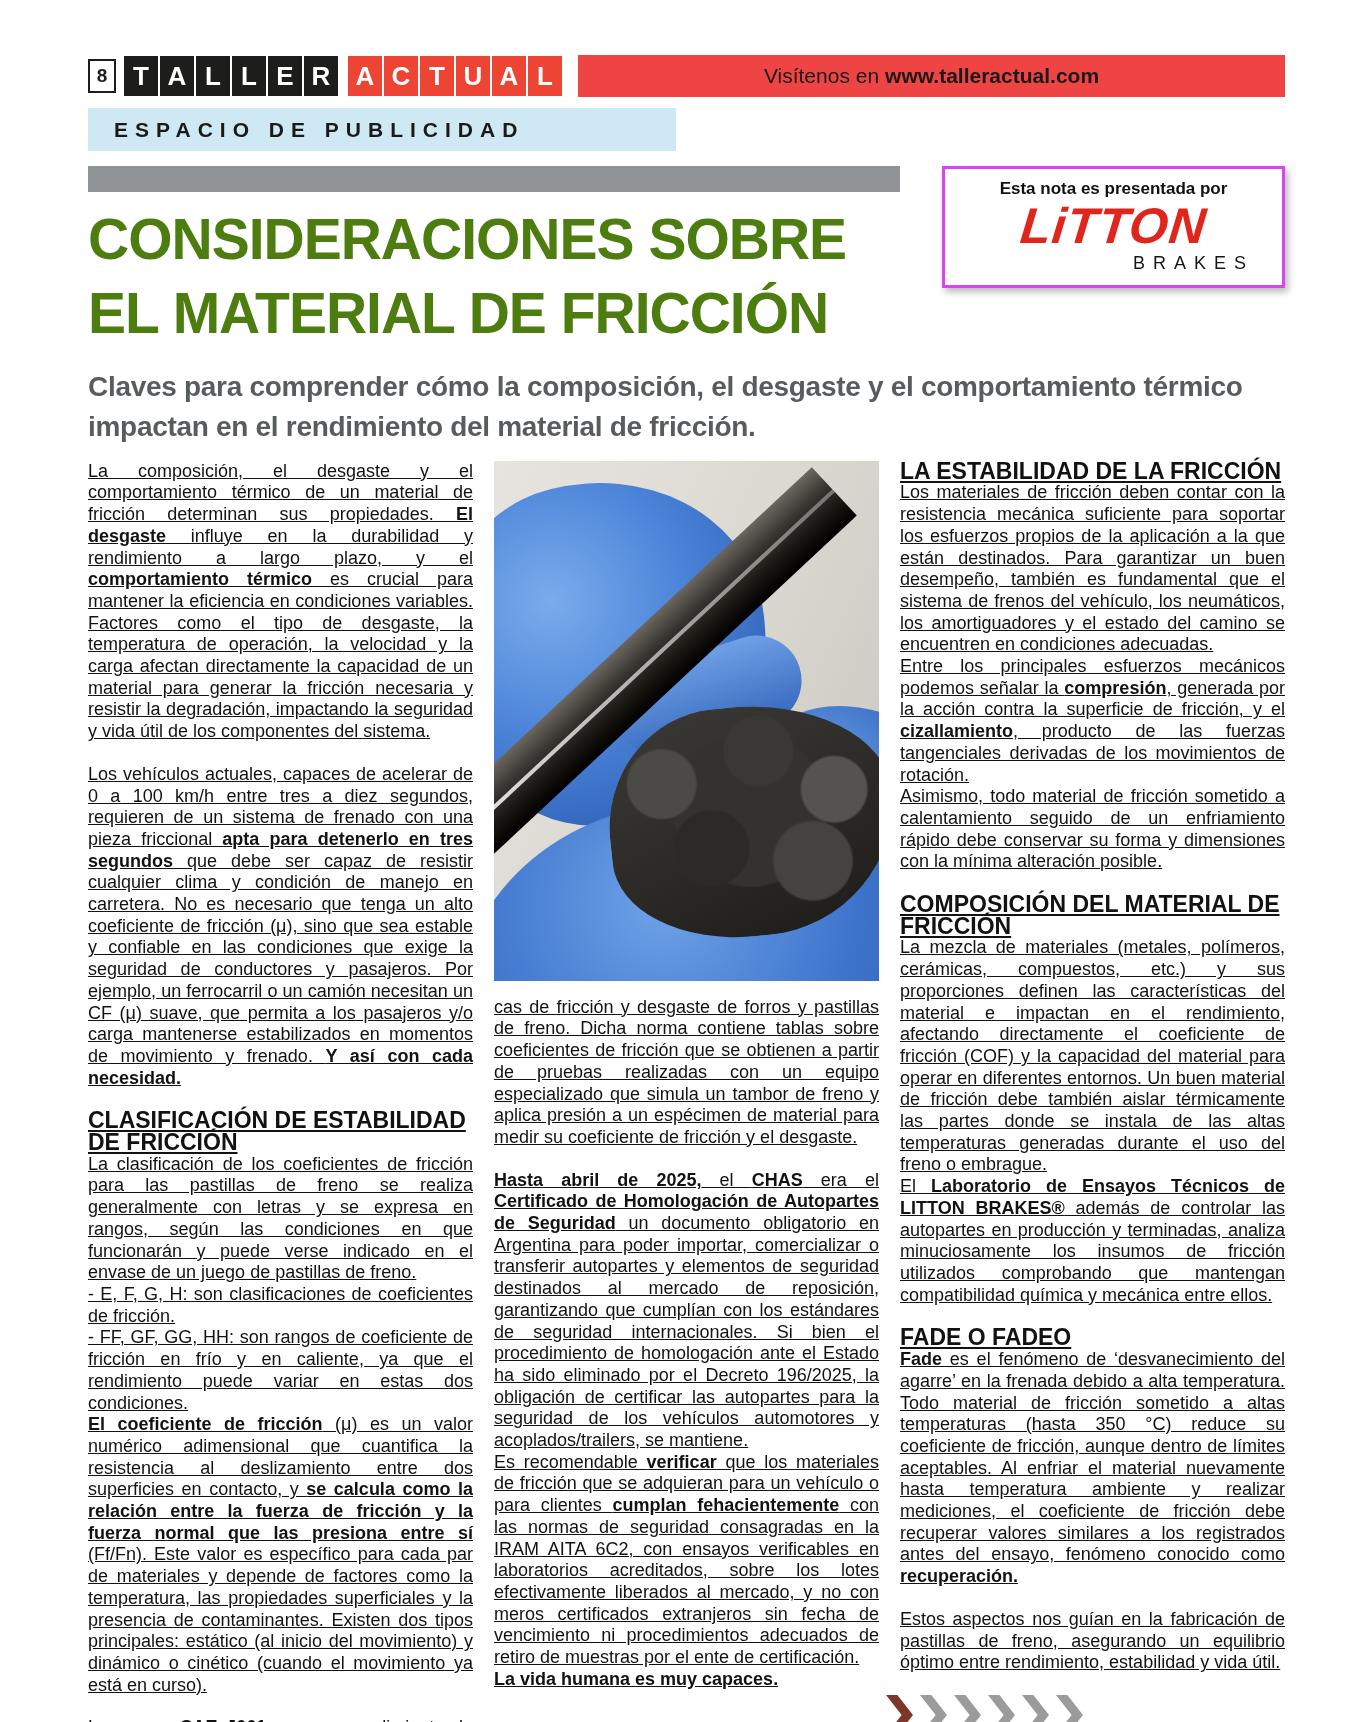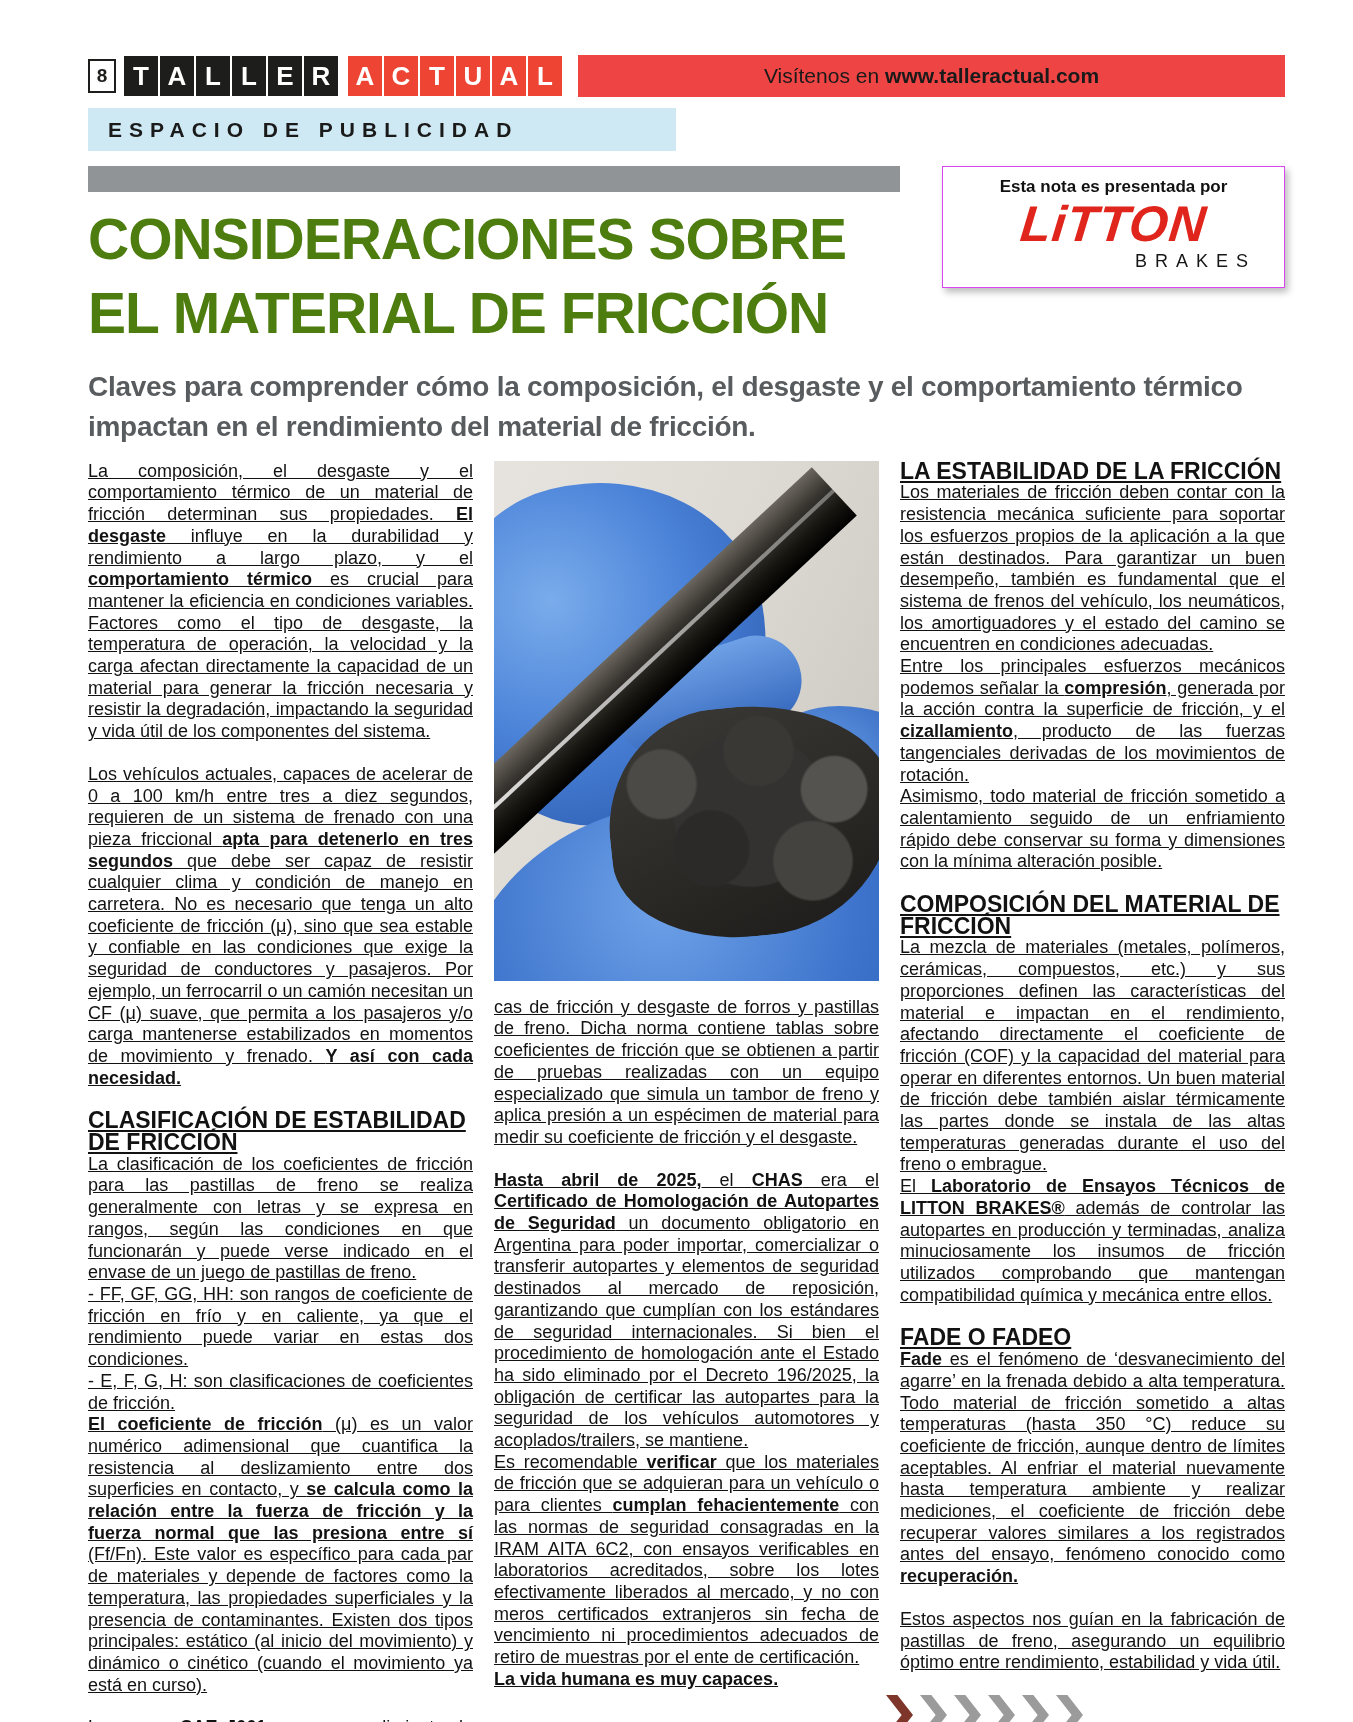--- a/index.html
+++ b/index.html
@@ -31,36 +31,36 @@
   .visit-bar {
     flex:1; margin-left:14px; background:#ef4444;
     display:flex; align-items:center; justify-content:center;
     font-size:21px; color:#1a1a1a;
   }
   .visit-bar b { margin-left:6px; }
 
   
   .ad-bar {
     margin-top:11px; width:588px; height:43px; background:#cfe9f4;
-    display:flex; align-items:center; padding-left:20px;
+    display:flex; align-items:center; padding-left:26px;
     font-size:21px; font-weight:bold; letter-spacing:7px; color:#1a1a1a;
   }
 
   
   .title-area { margin-top:15px; display:flex; }
   .title-left { width:812px; }
   .gray-rule { height:26px; background:#919497; }
   .headline {
     margin-top:10px;
     font-size:57px; line-height:1.30; font-weight:800;
     letter-spacing:-1px; color:#4d7c0f;
   }
   .presenter {
     margin-left:42px; flex:1; height:122px; margin-top:0;
-    background:#fff; border:1px solid #d946ef;
+    background:#fff; border:3px solid #d946ef;
     box-shadow:3px 4px 7px rgba(0,0,0,0.28);
     padding:10px 14px 8px; text-align:center;
   }
   .presenter-label { font-size:17px; font-weight:bold; color:#111; }
   .brand-word {
     margin-top:2px;
     font-size:50px; font-weight:900; font-style:italic;
     color:#e0251c; letter-spacing:1px; transform:skewX(-6deg);
     line-height:1.0;
   }
@@ -190,22 +190,22 @@
 
   <div class="subtitle">Claves para comprender cómo la composición, el desgaste y el comportamiento térmico impactan en el rendimiento del material de fricción.</div>
 
   <div class="cols">
 
     <div class="col">
         <p class="bodyp"><span>La composición, el desgaste y el comportamiento térmico de un material de fricción determinan sus propiedades. </span><b>El desgaste</b><span> influye en la durabilidad y rendimiento a largo plazo, y el </span><b>comportamiento térmico</b><span> es crucial para mantener la eficiencia en condiciones variables. Factores como el tipo de desgaste, la temperatura de operación, la velocidad y la carga afectan directamente la capacidad de un material para generar la fricción necesaria y resistir la degradación, impactando la seguridad y vida útil de los componentes del sistema.</span></p>
         <p class="bodyp gap"><span>Los vehículos actuales, capaces de acelerar de 0 a 100 km/h entre tres a diez segundos, requieren de un sistema de frenado con una pieza friccional </span><b>apta para detenerlo en tres segundos</b><span> que debe ser capaz de resistir cualquier clima y condición de manejo en carretera. No es necesario que tenga un alto coeficiente de fricción (μ), sino que sea estable y confiable en las condiciones que exige la seguridad de conductores y pasajeros. Por ejemplo, un ferrocarril o un camión necesitan un CF (μ) suave, que permita a los pasajeros y/o carga mantenerse estabilizados en momentos de movimiento y frenado. </span><b>Y así con cada necesidad.</b></p>
         <h3 class="subhead gap">CLASIFICACIÓN DE ESTABILIDAD DE FRICCIÓN</h3>
         <p class="bodyp"><span>La clasificación de los coeficientes de fricción para las pastillas de freno se realiza generalmente con letras y se expresa en rangos, según las condiciones en que funcionarán y puede verse indicado en el envase de un juego de pastillas de freno.</span></p>
+        <p class="bodyp"><span>- E, F, G, H: son clasificaciones de coeficientes de fricción.</span></p>
         <p class="bodyp"><span>- FF, GF, GG, HH: son rangos de coeficiente de fricción en frío y en caliente, ya que el rendimiento puede variar en estas dos condiciones.</span></p>
-        <p class="bodyp"><span>- E, F, G, H: son clasificaciones de coeficientes de fricción.</span></p>
         <p class="bodyp"><b>El coeficiente de fricción</b><span> (μ) es un valor numérico adimensional que cuantifica la resistencia al deslizamiento entre dos superficies en contacto, y </span><b>se calcula como la relación entre la fuerza de fricción y la fuerza normal que las presiona entre sí</b><span> (Ff/Fn). Este valor es específico para cada par de materiales y depende de factores como la temperatura, las propiedades superficiales y la presencia de contaminantes. Existen dos tipos principales: estático (al inicio del movimiento) y dinámico o cinético (cuando el movimiento ya está en curso).</span></p>
         <p class="bodyp gap"><span>La </span><b>norma SAE J661</b><span> es un procedimiento de laboratorio para la prueba de calidad de los materiales de fricción, que establece una forma uniforme de medir y reportar carecterísti-</span></p>
       </div>
 
     <div class="col">
       <div class="photo">
         <div class="glove-top"></div>
         <div class="glove-top-finger"></div>
         <div class="ruler">
           <div class="ruler-highlight"></div>

